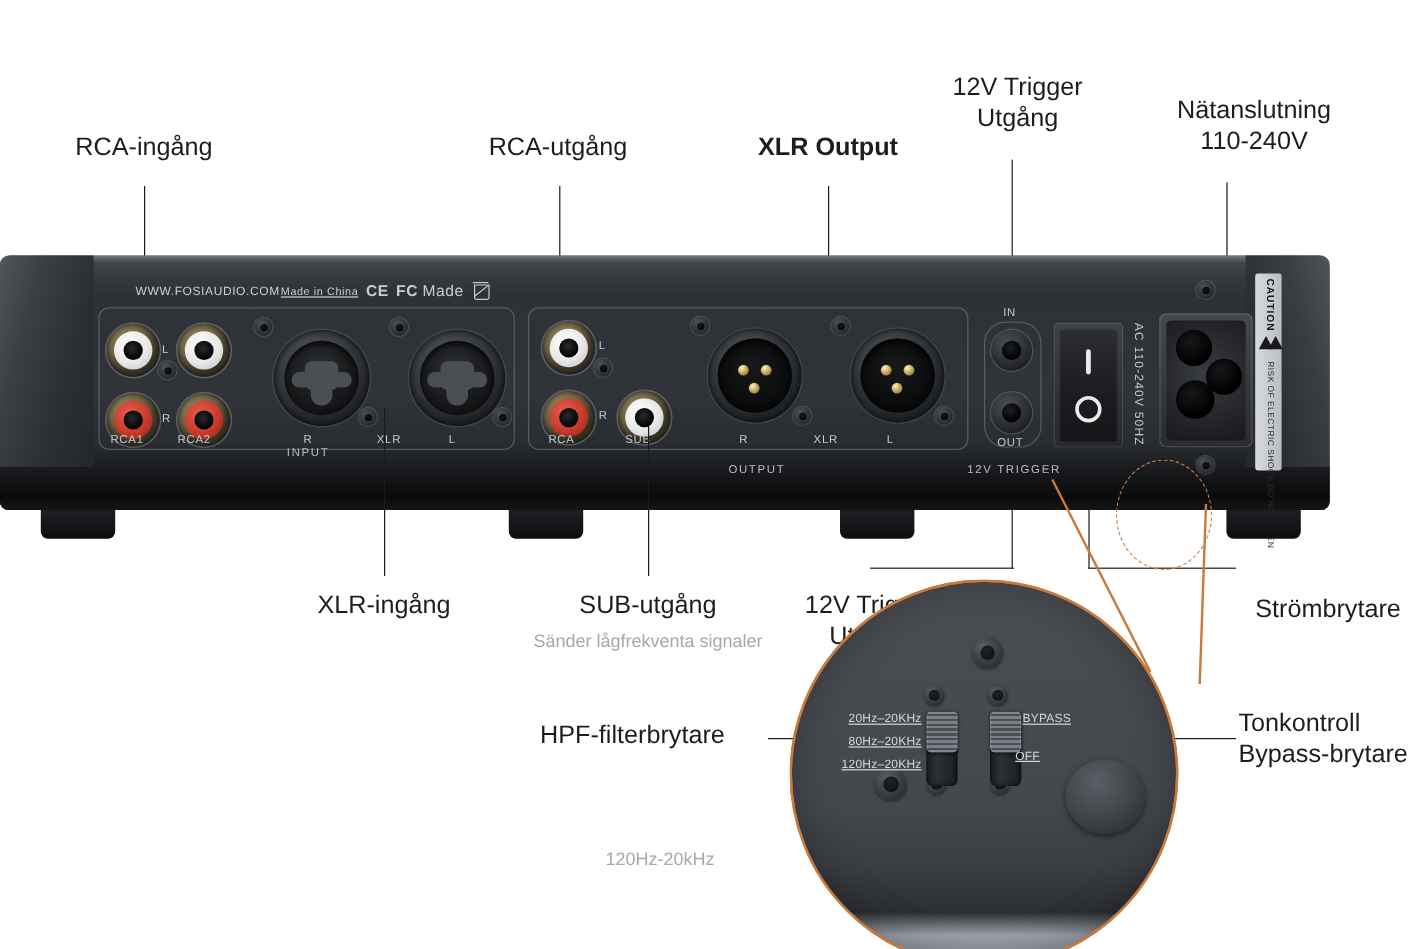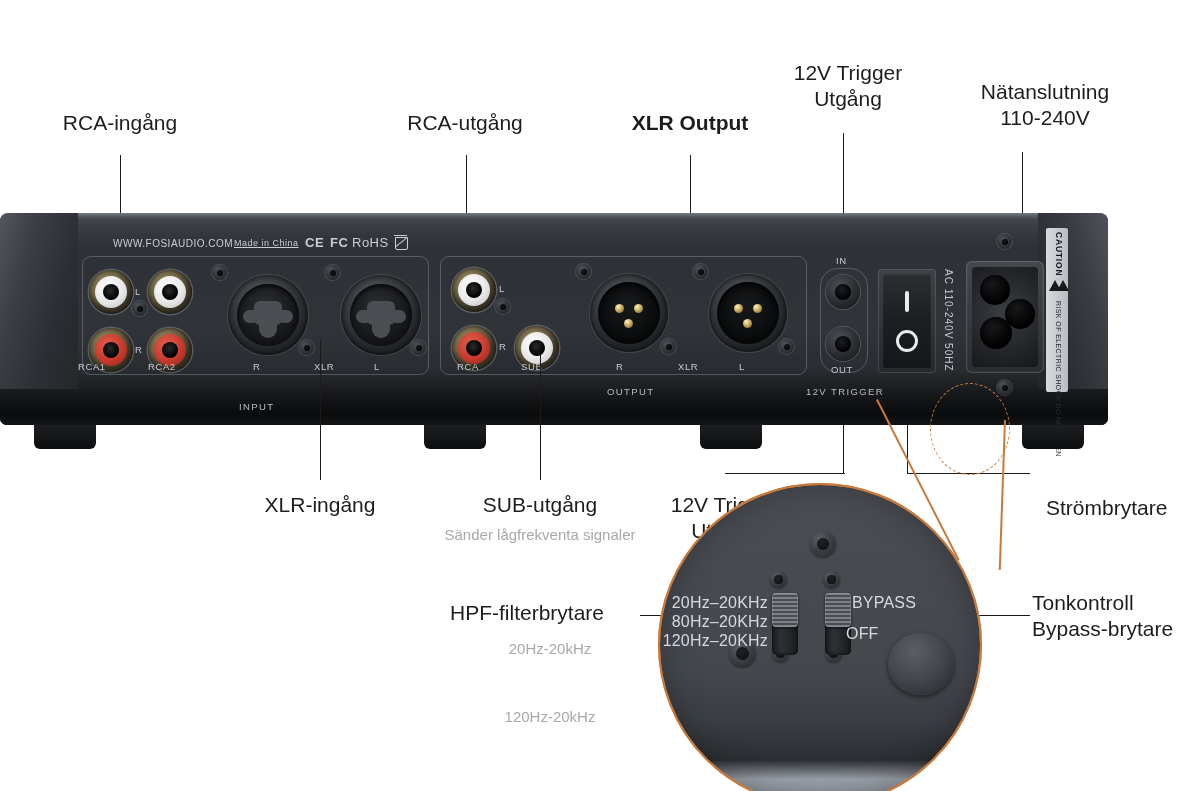--- a/index.html
+++ b/index.html
@@ -123,21 +123,21 @@
   .mscrew{position:absolute;border-radius:50%;
      background:radial-gradient(circle at 36% 30%,#5b5f65 0%,#3d4045 45%,#232528 100%);
      box-shadow:0 1px 2px rgba(0,0,0,.5);}
   .mscrew::after{content:"";position:absolute;left:26%;top:26%;width:48%;height:48%;border-radius:50%;
      background:radial-gradient(circle at 40% 35%,#202226,#0b0c0d);}
   .slidetrack{position:absolute;width:26px;border-radius:5px;
      background:linear-gradient(90deg,#1d1f22,#2e3135 35%,#1a1c1f 100%);box-shadow:inset 0 0 4px rgba(0,0,0,.8);}
   .slidenub{position:absolute;width:26px;height:34px;border-radius:4px;
      background:repeating-linear-gradient(0deg,#7b8088 0px,#7b8088 2px,#4a4d52 2px,#4a4d52 4px);
      box-shadow:0 1px 3px rgba(0,0,0,.65),inset 0 0 0 1px rgba(190,196,205,.25);}
-  .mlabel{position:absolute;color:#d6d9de;font-size:16px;letter-spacing:.2px;white-space:nowrap;text-align:right;}
+  .mlabel{position:absolute;color:#d6d9de;font-size:10px;letter-spacing:.2px;white-space:nowrap;text-align:right;text-decoration:underline;}
   .mlabel.l{text-align:left;}
   .knob{position:absolute;width:66px;height:62px;border-radius:50%;
      background:radial-gradient(circle at 40% 30%,#5b5f66 0%,#45484d 45%,#33363a 75%,#24262a 100%);
      box-shadow:0 2px 5px rgba(0,0,0,.55);}
 
   .dashed{position:absolute;border:1.8px dashed #d07f3c;border-radius:50%;}
   .conn{position:absolute;background:#c8793c;}
 </style>
 </head>
 <body>
@@ -173,29 +173,29 @@
     <div class="topglint"></div>
     <div class="leftcap"></div>
     <div class="rightcap"></div>
     <div class="bandhi"></div>
     <div class="lowerband"></div>
 
     <div class="brandtxt" style="left:113px;top:25px;">WWW.FOSIAUDIO.COM</div>
     <div class="brandtxt" style="left:234px;top:25px;font-size:9px;text-decoration:underline;">Made in China</div>
     <div class="brandtxt" style="left:305px;top:22px;font-size:13px;font-weight:bold;">CE</div>
     <div class="brandtxt" style="left:330px;top:22px;font-size:13px;font-weight:bold;">FC</div>
-    <div class="brandtxt" style="left:352px;top:22px;font-size:13px;">RoHS</div>
+    <div class="brandtxt" style="left:352px;top:22px;font-size:13px;">Made</div>
     <div style="position:absolute;left:394px;top:21px;width:13px;height:16px;">
       <div style="position:absolute;left:1px;top:3px;width:11px;height:11px;border:1.2px solid #c9ced6;border-radius:0 0 2px 2px;"></div>
       <div style="position:absolute;left:0;top:1px;width:13px;height:1.4px;background:#c9ced6;"></div>
       <div style="position:absolute;left:0;top:8px;width:14px;height:1.2px;background:#c9ced6;transform:rotate(-38deg);"></div>
     </div>
 
     <div class="group" style="left:82px;top:43px;width:345px;height:117px;"></div>
-    <div class="grouplabel" style="left:239px;top:188px;">INPUT</div>
+    <div class="grouplabel" style="left:239px;top:159px;">INPUT</div>
 
     <div class="rca white" style="left:89px;top:57px;">
       <div class="ring"></div>
         <div class="hole"></div>
       </div>
     <div class="rca red" style="left:89px;top:115px;">
       <div class="ring"></div>
         <div class="hole"></div>
       </div>
     <div class="rca white" style="left:148px;top:57px;">
@@ -203,21 +203,21 @@
         <div class="hole"></div>
       </div>
     <div class="rca red" style="left:148px;top:115px;">
       <div class="ring"></div>
         <div class="hole"></div>
       </div>
     <div class="screw" style="left:132px;top:88px;"></div>
 
     <div class="smalltxt" style="left:135px;top:73px;">L</div>
     <div class="smalltxt" style="left:135px;top:131px;">R</div>
-    <div class="smalltxt" style="left:78px;top:148px;">RCA1</div>
+    <div class="smalltxt" style="left:92px;top:148px;">RCA1</div>
     <div class="smalltxt" style="left:148px;top:148px;">RCA2</div>
 
     <div class="combo" style="left:228px;top:62px;">
       <div class="inner"></div>
       <div class="key kc"></div>
         <div class="key kl"></div>
         <div class="key kr"></div>
         <div class="key kb"></div>
     </div>
     <div class="combo" style="left:341px;top:62px;">
@@ -339,21 +339,20 @@
 
   <div class="callout" style="left:1010px;top:495px;width:176px;text-align:left;margin-left:36px;">
     <span>Strömbrytare</span>
   </div>
   <div class="lead h" style="left:907px;top:473px;width:123px;"></div>
   <div class="lead v" style="left:907px;top:425px;height:49px;"></div>
 
   <div class="callout" style="left:450px;top:600px;width:200px;text-align:left;">
     <span>HPF-filterbrytare</span>
   </div>
-  <div class="subline" style="position:absolute;left:455px;top:638px;width:190px;">20Hz-20kHz</div>
   <div class="subline" style="position:absolute;left:455px;top:706px;width:190px;">120Hz-20kHz</div>
   <div class="lead h" style="left:640px;top:615px;width:133px;"></div>
 
   <div class="callout" style="left:1032px;top:590px;width:160px;text-align:left;">
     <div>Tonkontroll</div>
     <div>Bypass-brytare</div>
   </div>
   <div class="lead h" style="left:940px;top:615px;width:90px;"></div>
 
   <div class="dashed" style="left:930px;top:383px;width:78px;height:90px;"></div>

